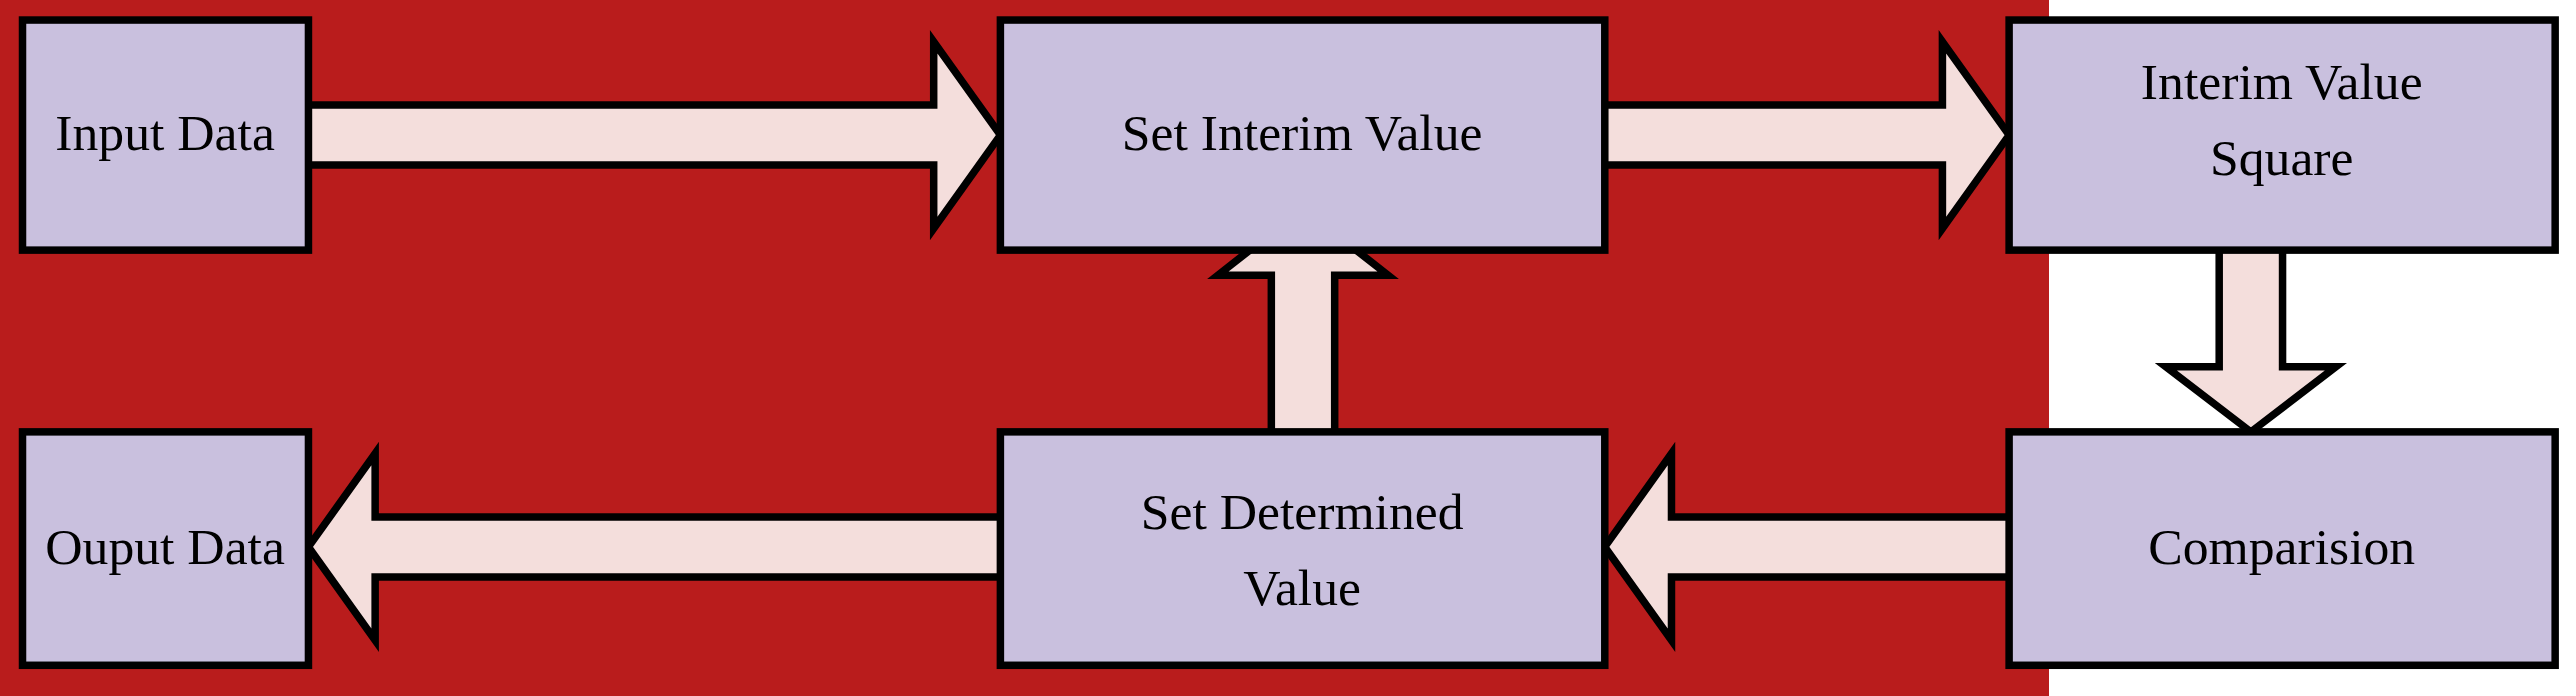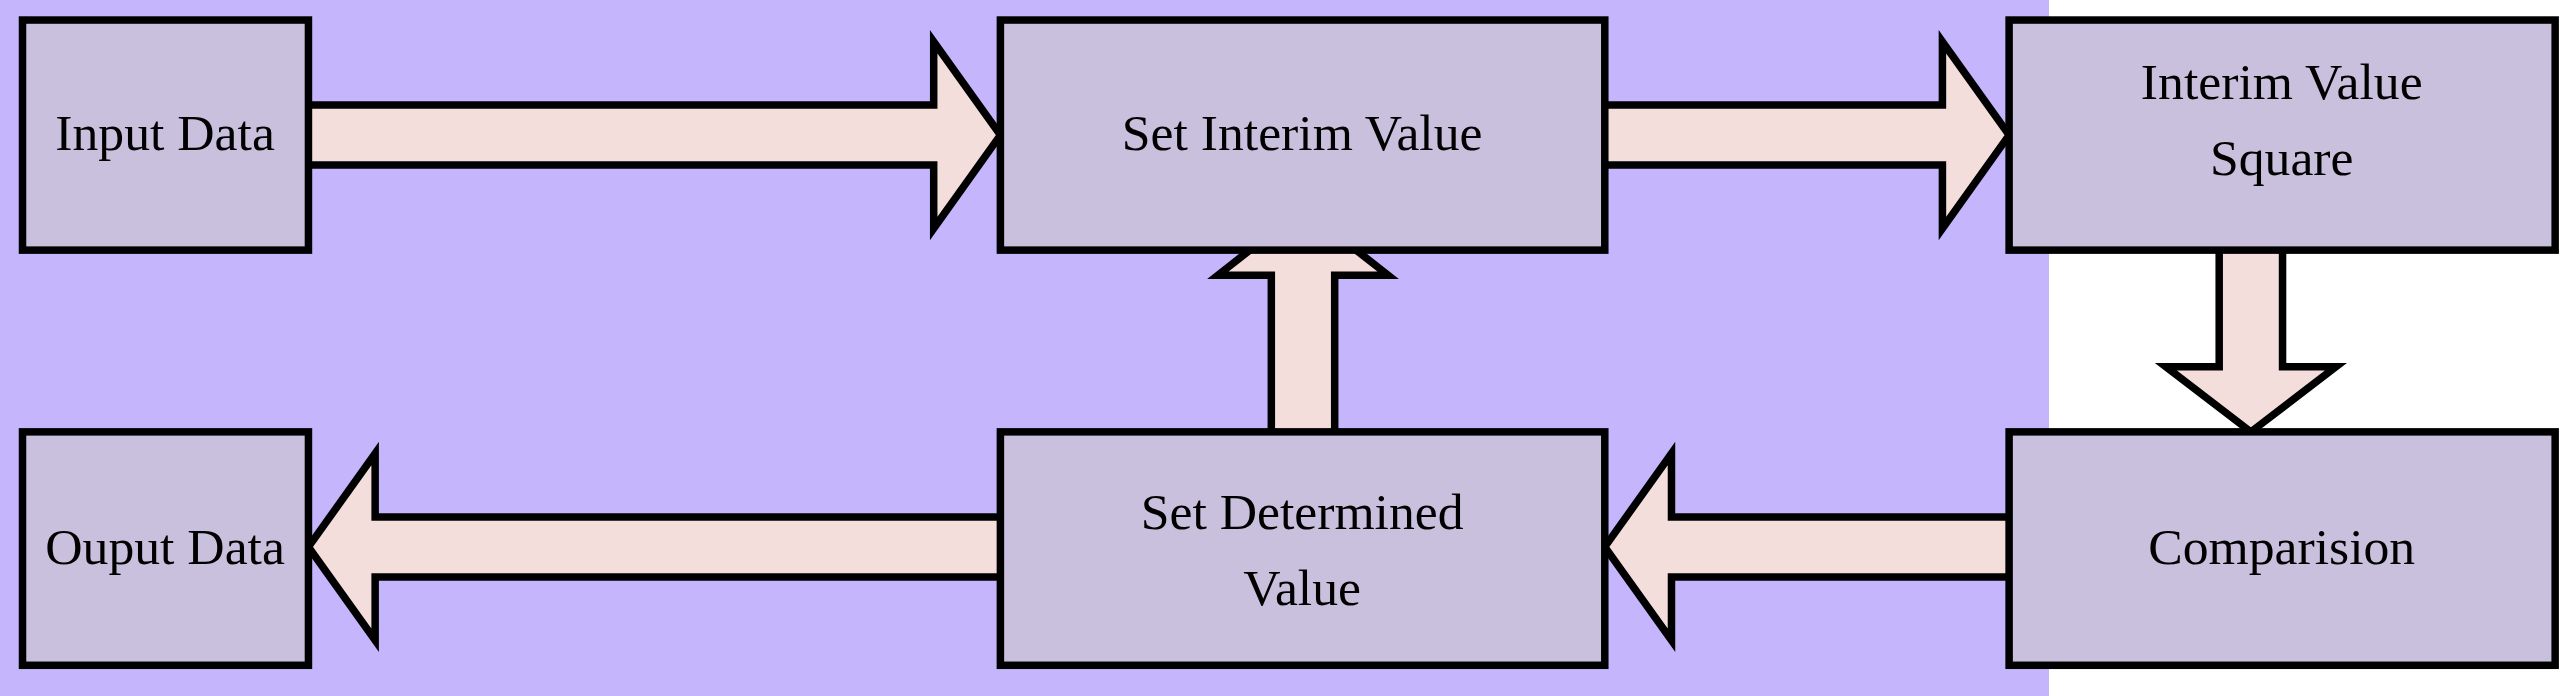--- a/index.html
+++ b/index.html
@@ -11,21 +11,21 @@
   body {
     width: 2576px;
     height: 697px;
     overflow: hidden;
     font-family: "Liberation Serif", "DejaVu Serif", serif;
   }
   #diagram-root {
     position: relative;
     width: 2049px;
     height: 697px;
-    background: #c4b5fd;
+    background: #b91c1c;
   }
   #flow-svg {
     position: absolute;
     top: 0;
     left: 0;
     width: 2576px;
     height: 697px;
     display: block;
   }
   .node-rect {

